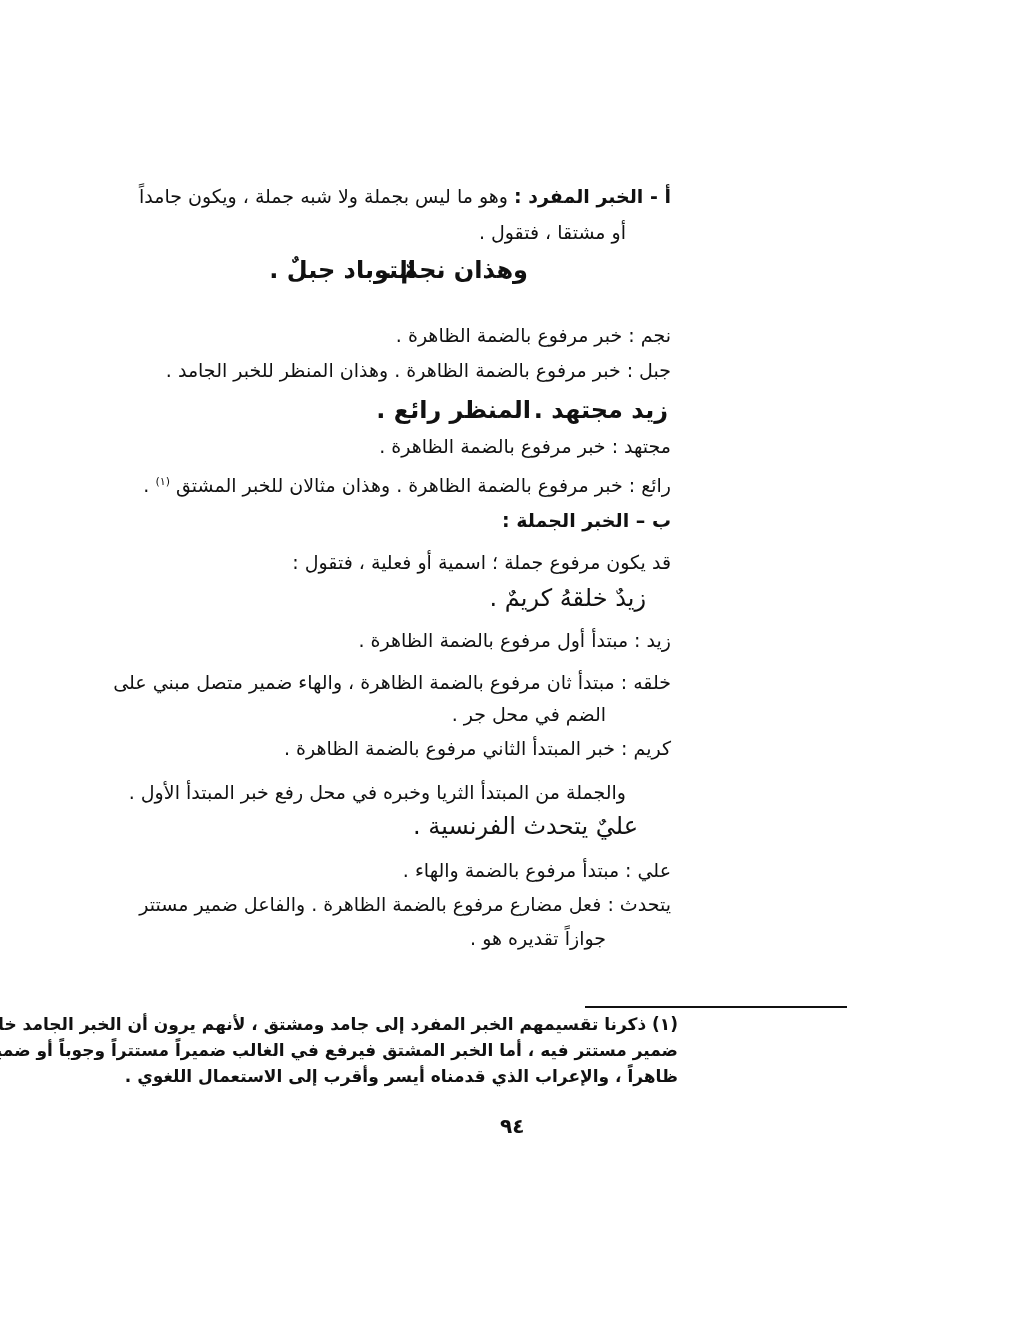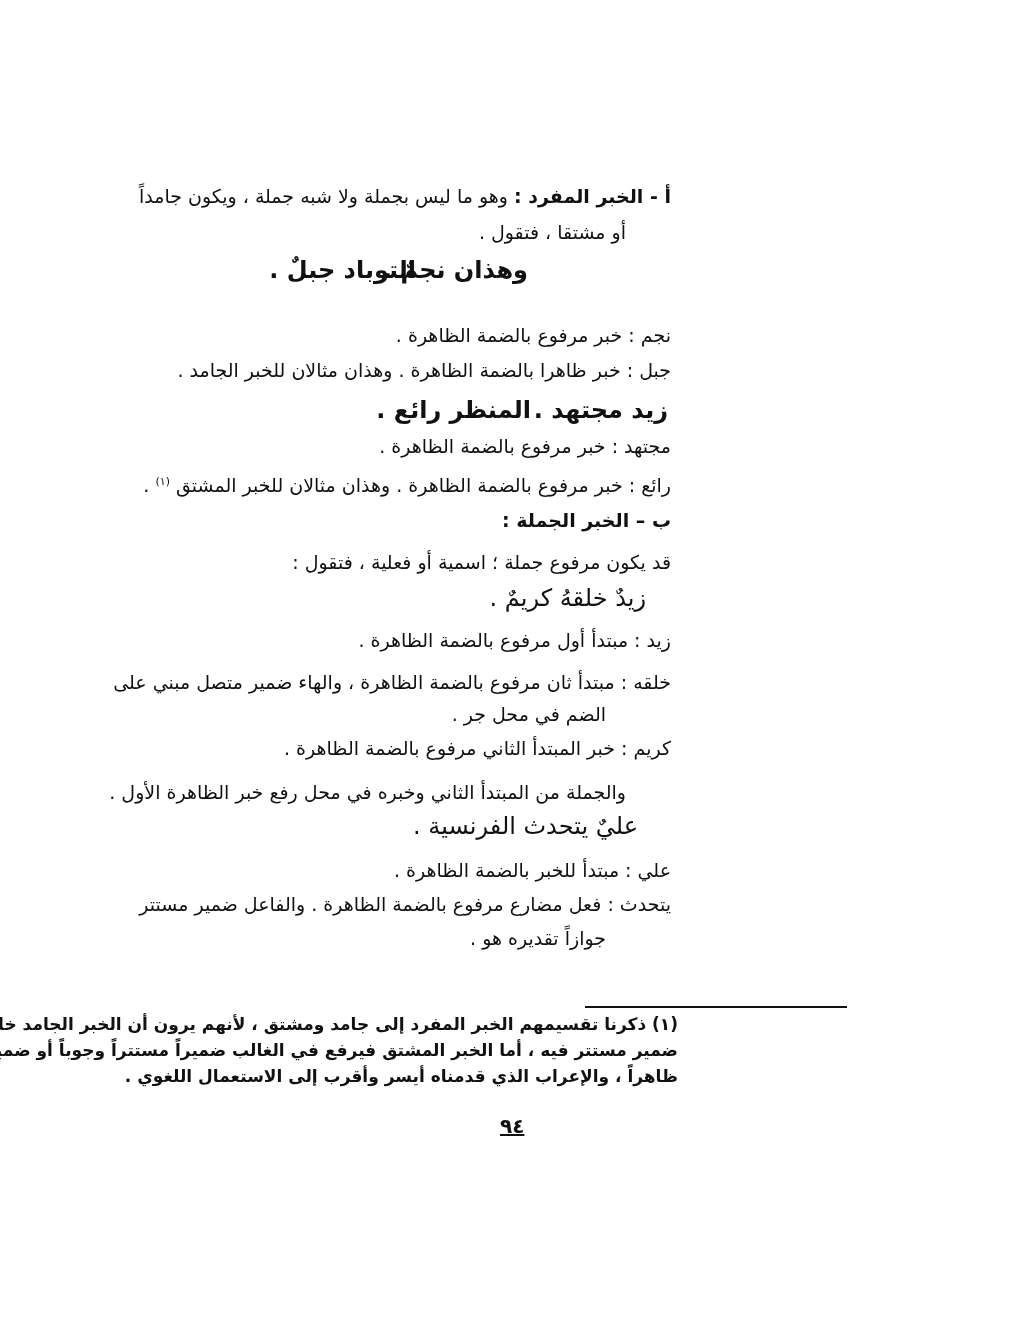--- a/index.html
+++ b/index.html
@@ -22,41 +22,41 @@
     position: absolute; direction: rtl; white-space: nowrap; font-size: 24px; font-weight: bold;
   }
   .fn-rule {
     position: absolute; left: 585px; top: 990px; width: 262px; height: 2px; background: #111;
   }
   .fn {
     position: absolute; direction: rtl; text-align: right; white-space: nowrap;
     font-size: 17px; font-weight: bold; line-height: 24px; right: 173px;
   }
   .pagenum {
-    position: absolute; left: 500px; top: 1098px; font-size: 20px; font-weight: bold; direction: rtl; text-decoration: underline;
+    position: absolute; left: 500px; top: 1098px; font-size: 20px; font-weight: bold; direction: rtl;
   }
   sup { font-size: 11px; }
 </style>
 </head>
 <body>
 
 <div class="page">
 
   <div class="line" style="top:166px;">
     <span class="bold">أ - الخبر المفرد :</span>
     <span>وهو ما ليس بجملة ولا شبه جملة ، ويكون جامداً</span>
   </div>
 
   <div class="line indent1" style="top:202px;">أو مشتقا ، فتقول .</div>
 
   <div class="example" style="right:323px; top:240px;">وهذان نجمٌ .</div>
   <div class="example" style="right:435px; top:240px;">التوباد جبلٌ .</div>
 
   <div class="line" style="top:305px;">نجم : خبر مرفوع بالضمة الظاهرة .</div>
-  <div class="line" style="top:340px;">جبل : خبر ظاهرا بالضمة الظاهرة . وهذان مثالان للخبر الجامد .</div>
+  <div class="line" style="top:340px;">جبل : خبر مرفوع بالضمة الظاهرة . وهذان المنظر للخبر الجامد .</div>
 
   <div class="example" style="right:183px; top:380px;">زيد مجتهد .</div>
   <div class="example" style="right:320px; top:380px;">المنظر رائع .</div>
 
   <div class="line" style="top:416px;">مجتهد : خبر مرفوع بالضمة الظاهرة .</div>
 
   <div class="line" style="top:452px;">
     <span>رائع : خبر مرفوع بالضمة الظاهرة . وهذان مثالان للخبر المشتق</span>
     <sup>(١)</sup>
     <span>.</span>
@@ -65,25 +65,25 @@
   <div class="line bold" style="top:490px;">ب – الخبر الجملة :</div>
 
   <div class="line" style="top:532px;">قد يكون مرفوع جملة ؛ اسمية أو فعلية ، فتقول :</div>
 
   <div class="example" style="right:205px; top:568px; font-weight:normal;">زيدٌ خلقهُ كريمٌ .</div>
 
   <div class="line" style="top:652px;">خلقه : مبتدأ ثان مرفوع بالضمة الظاهرة ، والهاء ضمير متصل مبني على</div>
   <div class="line" style="top:610px;">زيد : مبتدأ أول مرفوع بالضمة الظاهرة .</div>
   <div class="line indent2" style="top:684px;">الضم في محل جر .</div>
   <div class="line" style="top:718px;text-align:center;">كريم : خبر المبتدأ الثاني مرفوع بالضمة الظاهرة .</div>
-  <div class="line indent1" style="top:762px;">والجملة من المبتدأ الثاني وخبره في محل رفع خبر الظاهرة الأول .</div>
+  <div class="line indent1" style="top:762px;">والجملة من المبتدأ الثريا وخبره في محل رفع خبر المبتدأ الأول .</div>
 
   <div class="example" style="right:213px; top:796px; font-weight:normal;">عليٌ يتحدث الفرنسية .</div>
 
-  <div class="line" style="top:840px;">علي : مبتدأ للخبر بالضمة الظاهرة .</div>
+  <div class="line" style="top:840px;">علي : مبتدأ مرفوع بالضمة والهاء .</div>
   <div class="line" style="top:874px;">يتحدث : فعل مضارع مرفوع بالضمة الظاهرة . والفاعل ضمير مستتر</div>
   <div class="line indent2" style="top:908px;">جوازاً تقديره هو .</div>
 
   <div class="fn-rule"></div>
 
   <div class="fn" style="top:996px;">(١) ذكرنا تقسيمهم الخبر المفرد إلى جامد ومشتق ، لأنهم يرون أن الخبر الجامد خال من</div>
   <div class="fn" style="top:1022px;">ضمير مستتر فيه ، أما الخبر المشتق فيرفع في الغالب ضميراً مستتراً وجوباً أو ضميراً بارزاً أو اسماً</div>
   <div class="fn" style="top:1048px;">ظاهراً ، والإعراب الذي قدمناه أيسر وأقرب إلى الاستعمال اللغوي .</div>
 
   <div class="pagenum">٩٤</div>

